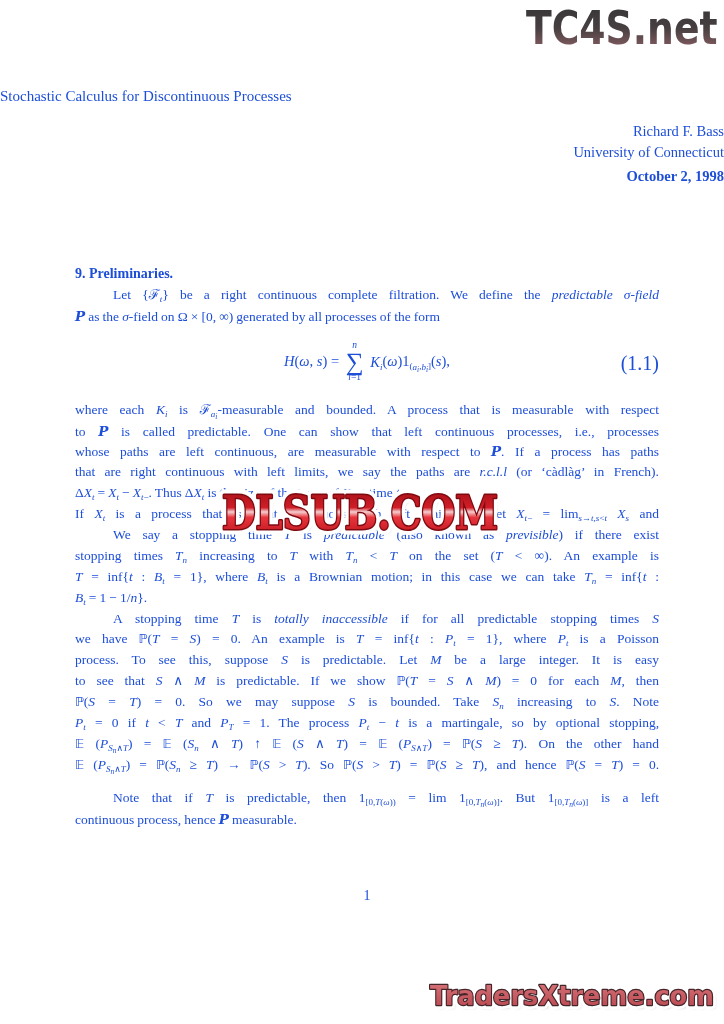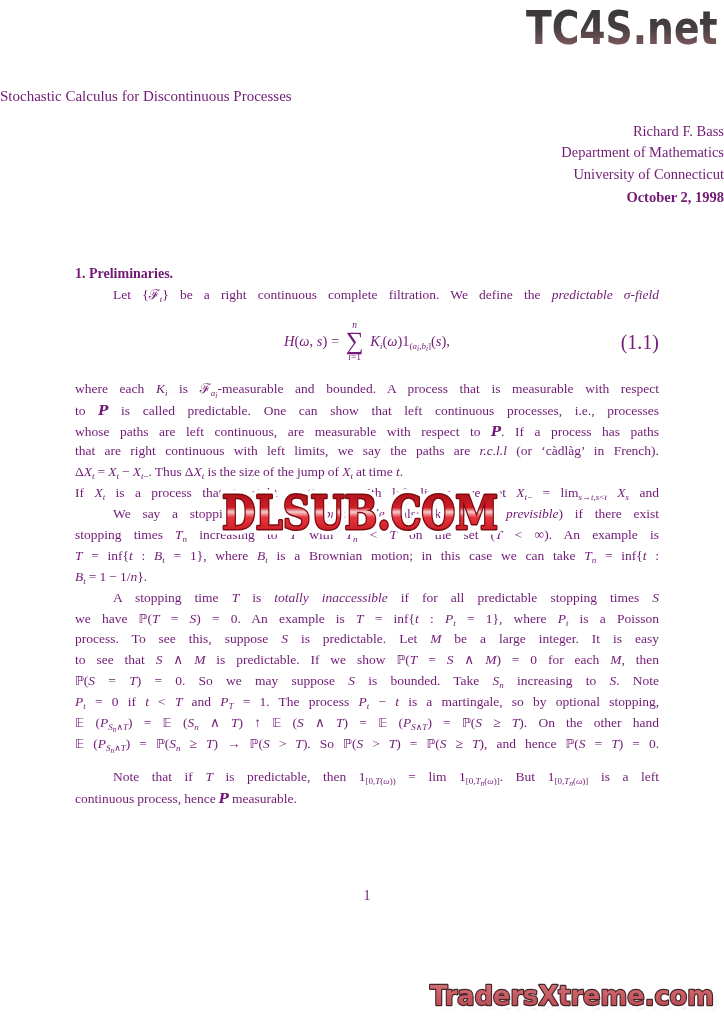--- a/index.html
+++ b/index.html
@@ -1,17 +1,17 @@
 <!DOCTYPE html>
 <html><head>
 <meta charset="utf-8">
 <style>
   html,body{margin:0;padding:0;background:#e9e9e9;}
   .page{position:relative;width:724px;height:1024px;background:#ffffff;overflow:hidden;
-        font-family:"Liberation Serif",serif;color:#701a75;}
+        font-family:"Liberation Serif",serif;color:#1d4ed8;}
 
   
   .doc-title{position:absolute;top:88px;left:0;width:724px;text-align:left;font-size:15px;}
   .author-block{position:absolute;top:121px;left:0;width:724px;text-align:right;
                 font-size:14.5px;line-height:21.3px;}
   .doc-date{margin-top:2px;font-weight:bold;}
 
   
   .bodycol{position:absolute;left:75px;top:248px;width:584px;font-size:13.5px;}
   .para{margin:0;}
@@ -58,29 +58,29 @@
       </defs>
       <g transform="scale(0.82,1)">
         <text x="247" y="42" text-anchor="end" font-family="DejaVu Sans, sans-serif" font-weight="bold" font-size="46" fill="url(#gradTC)">TC4S.net</text>
       </g>
     </svg>
   </div>
 
   <div class="doc-title">Stochastic Calculus for Discontinuous Processes</div>
   <div class="author-block">
     <div>Richard F. Bass</div>
-    <div>Department of Mathematics</div>
     <div>University of Connecticut</div>
     <div class="doc-date">October 2, 1998</div>
   </div>
 
   <div class="bodycol">
-      <div class="heading" style="margin-top: 16px;">1. Preliminaries.</div>
+      <div class="heading" style="margin-top: 16px;">9. Preliminaries.</div>
       <div class="para">
         <div class="line indent">Let {ℱ<sub><i>t</i></sub>} be a right continuous complete filtration.  We define the <i>predictable σ-field</i></div>
+        <div class="line last"><span class="scr">P</span> as the <i>σ</i>-field on Ω × [0, ∞) generated by all processes of the form</div>
       </div>
       <div class="equation">
         <span><i>H</i>(<i>ω</i>, <i>s</i>) = <span class="sum">
             <span class="sumn"><i>n</i></span>
             <span class="sig">∑</span>
             <span class="sumb"><i>i</i>=1</span>
           </span> <i>K<sub>i</sub></i>(<i>ω</i>)1<sub>(<i>a<sub>i</sub></i>,<i>b<sub>i</sub></i>]</sub>(<i>s</i>),</span>
         <span class="eqnum">(1.1)</span>
       </div>
       <div class="para">

